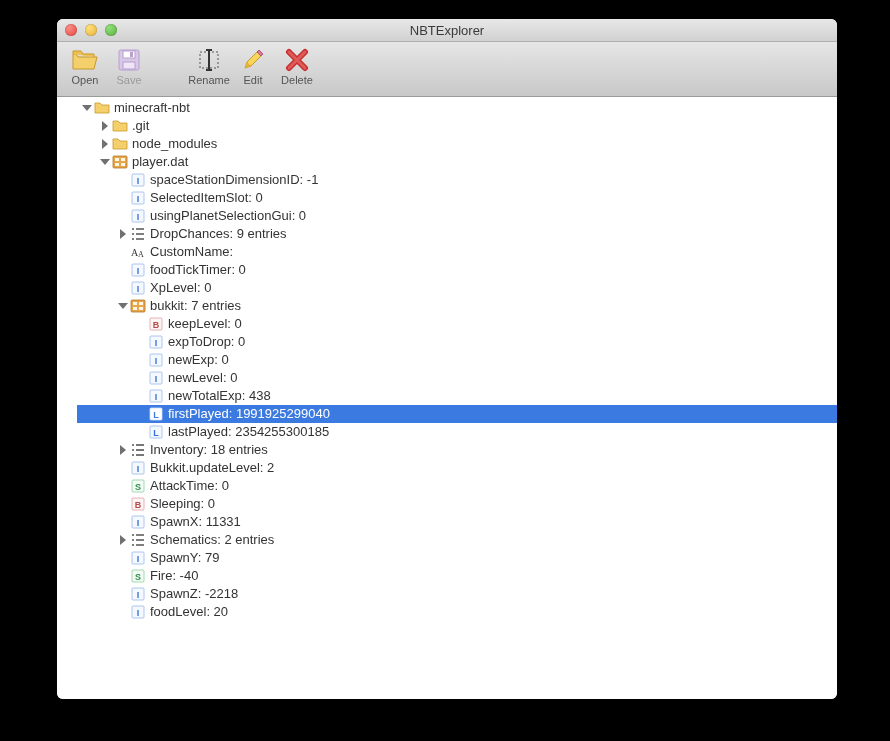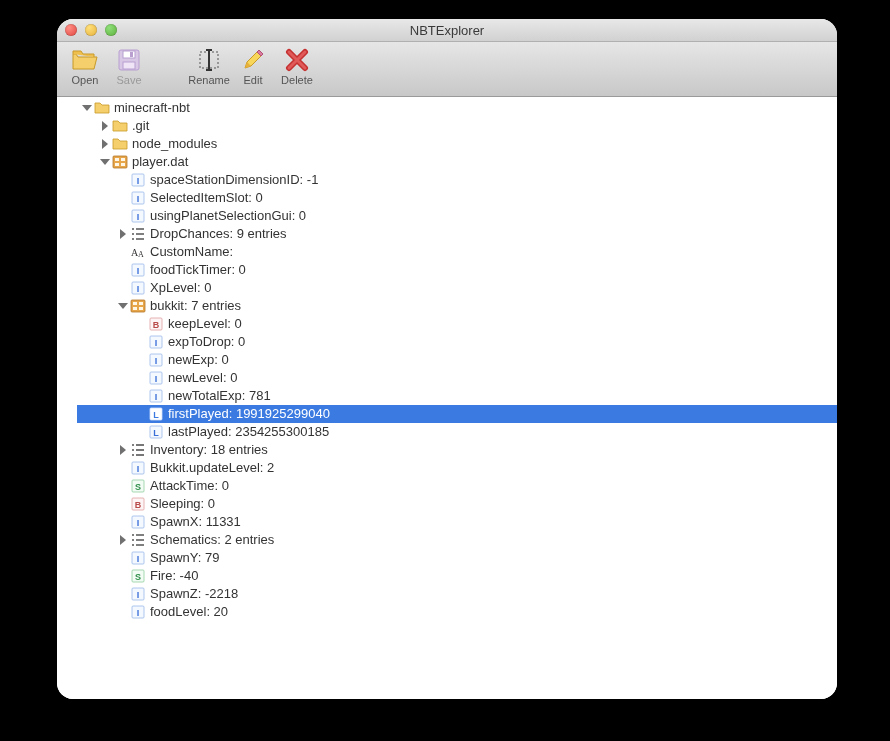--- a/index.html
+++ b/index.html
@@ -13,21 +13,21 @@
     height: 741px;
     position: relative;
   }
   .window {
     position: absolute;
     left: 57px;
     top: 19px;
     width: 780px;
     height: 680px;
     background: #fff;
-    border-radius: 16px;
+    border-radius: 6px;
     box-shadow: 0 10px 40px rgba(0,0,0,0.5);
     overflow: hidden;
     display: flex;
     flex-direction: column;
   }
   .titlebar {
     height: 22px;
     background: linear-gradient(#e8e8e8, #d1d1d1);
     border-bottom: 1px solid #b0b0b0;
     display: flex;
@@ -382,21 +382,21 @@
       </div>
       <div class="row">
         <span class="indent" style="width: 54px;"></span>
         <span class="arrow"></span>
         <span class="node-icon">
           <svg width="14" height="14" viewBox="0 0 14 14">
     <rect x="1" y="1" width="12" height="12" rx="1" fill="#f4f8ff" stroke="#9ab8e8" stroke-width="0.8"></rect>
     <text x="7" y="10.5" font-size="9" font-family="Arial" font-weight="bold" text-anchor="middle" fill="#3a6fd8">I</text>
   </svg>
         </span>
-        <span class="label">newTotalExp: 781</span>
+        <span class="label">newTotalExp: 438</span>
       </div>
       <div class="row selected">
         <span class="indent" style="width: 54px;"></span>
         <span class="arrow"></span>
         <span class="node-icon">
           <svg width="14" height="14" viewBox="0 0 14 14">
     <rect x="1" y="1" width="12" height="12" rx="1" fill="#fff" stroke="#cfe0ff" stroke-width="0.8"></rect>
     <text x="7" y="10.5" font-size="9" font-family="Arial" font-weight="bold" text-anchor="middle" fill="#3b7ae0">L</text>
   </svg>
         </span>

